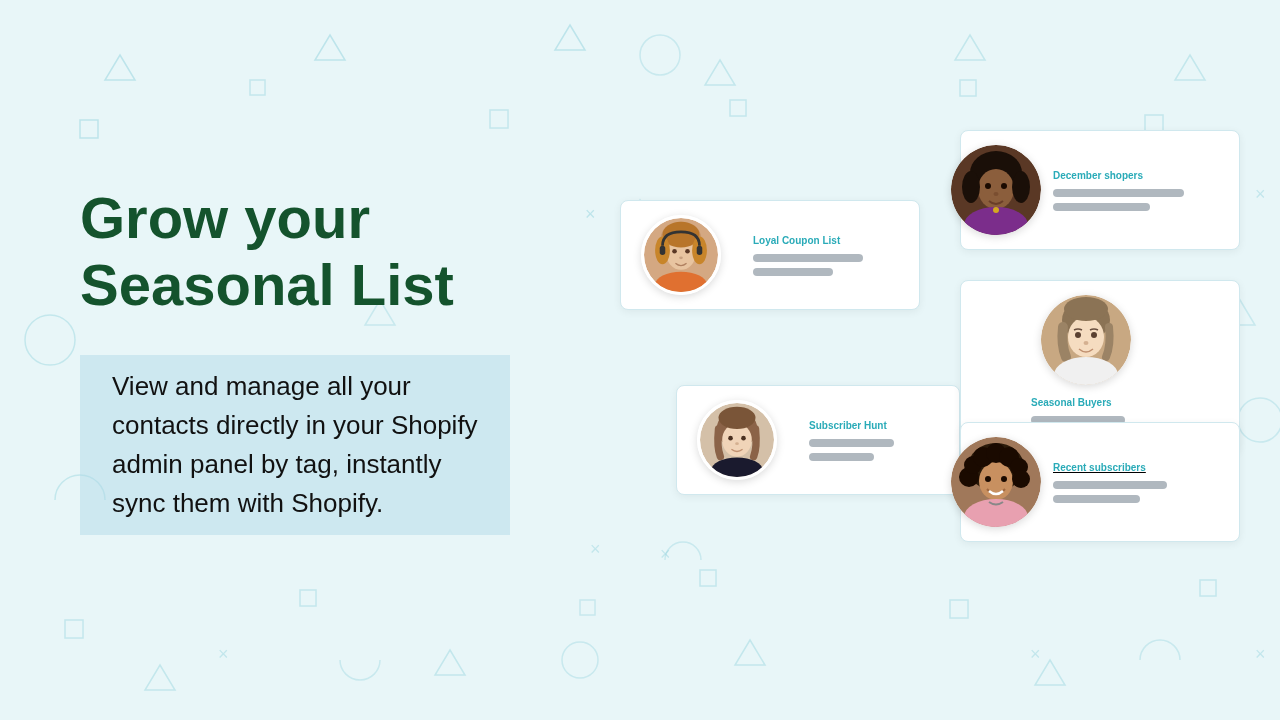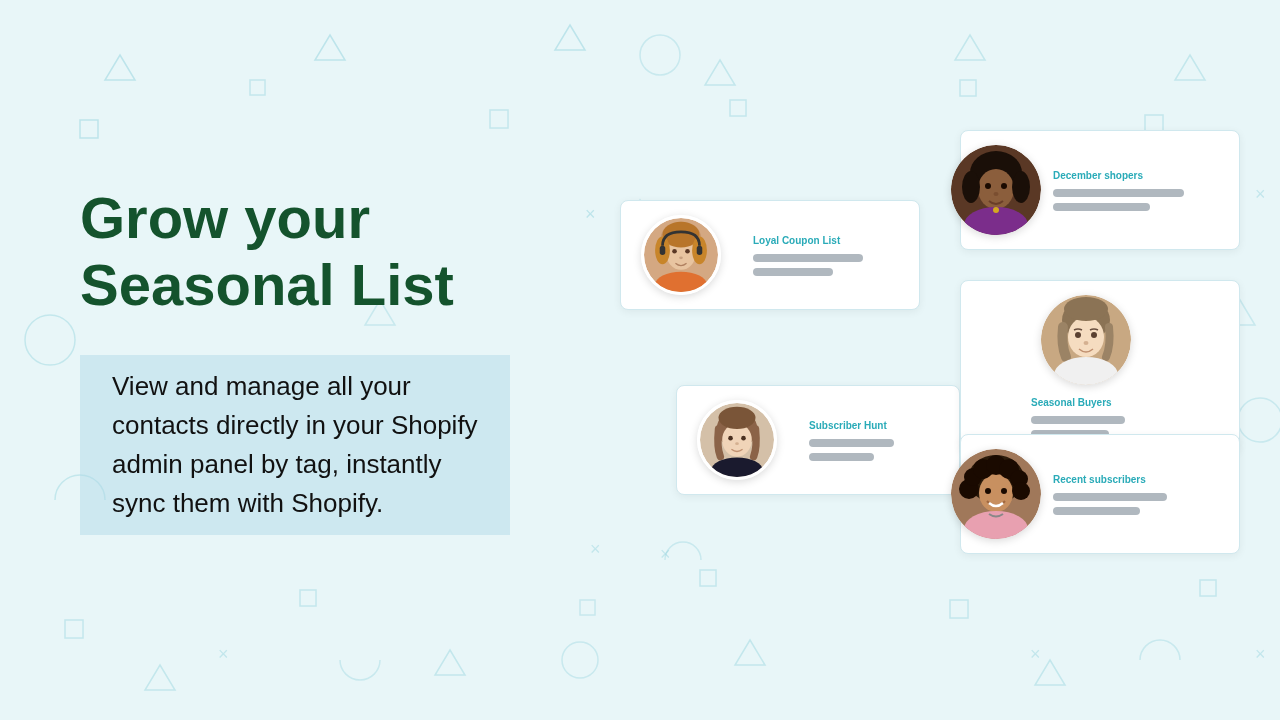--- a/index.html
+++ b/index.html
@@ -151,22 +151,23 @@
 
     .card-seasonal {
       right: 0;
       top: 180px;
       width: 280px;
       flex-direction: column;
     }
 
     .card-recent {
       right: 0;
-      top: 334px;
+      top: 322px;
       width: 280px;
+      text-decoration: underline;
     }
 
     
     .right-card {
       position: absolute;
       display: flex;
       align-items: center;
       background: white;
       border-radius: 8px;
       border: 1.5px solid #d0e8ee;

